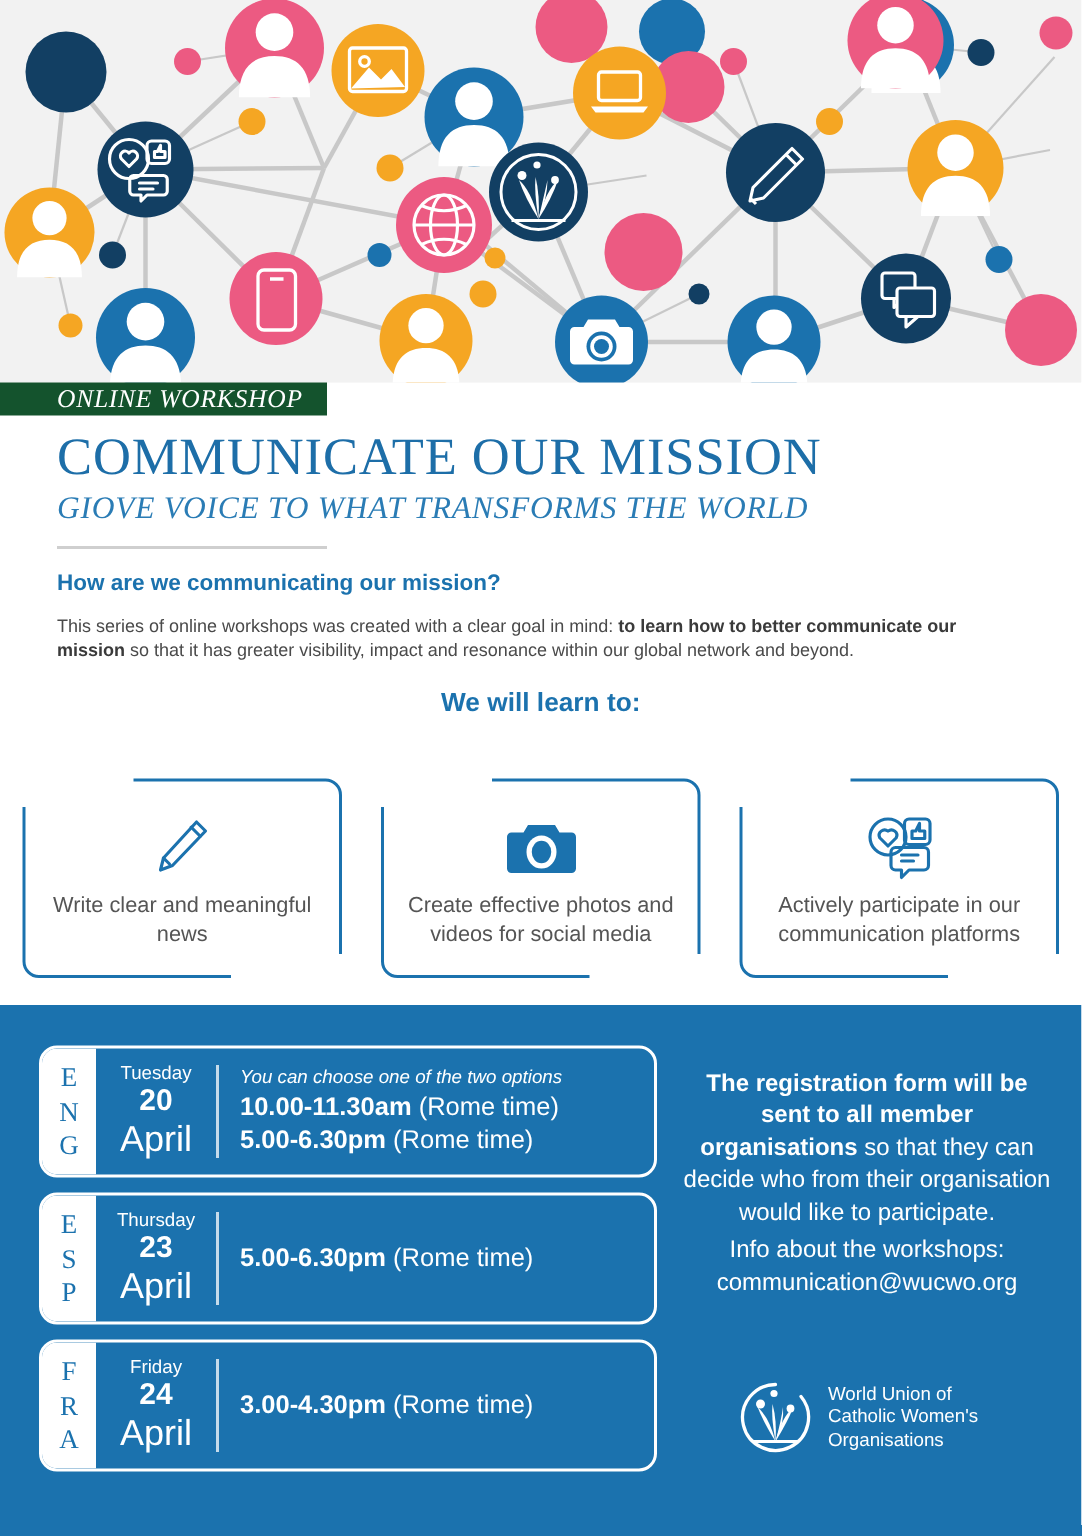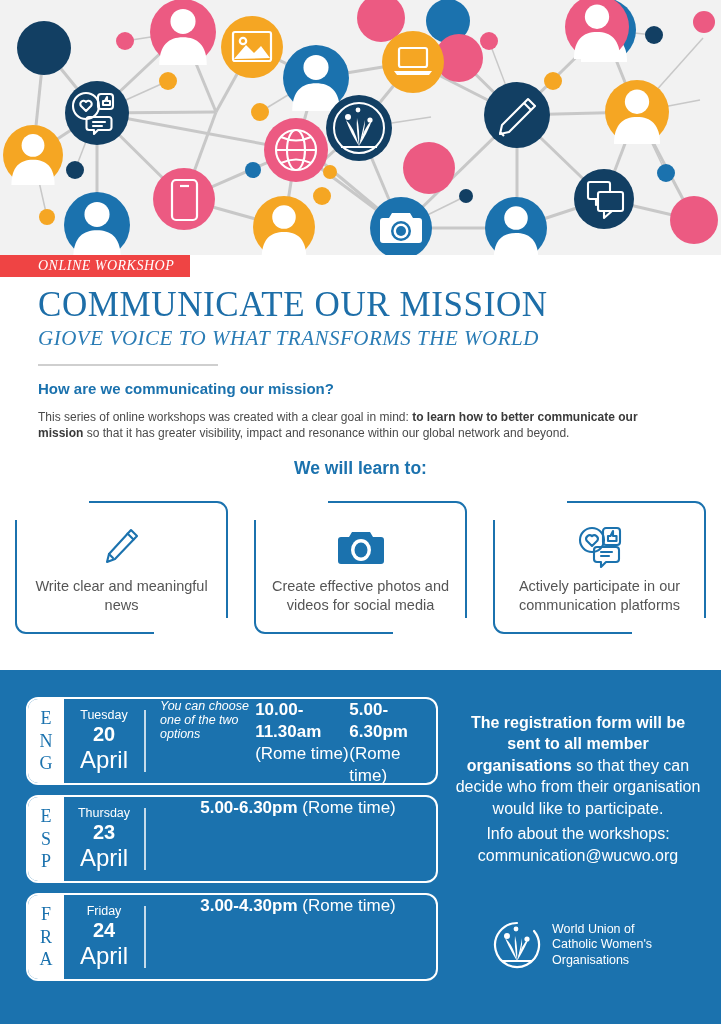--- a/index.html
+++ b/index.html
@@ -22,25 +22,25 @@
     background: #f2f2f2;
     overflow: hidden;
   }
   .hero svg { display: block; width: 721px; height: 255px; }
 
   
   .tag {
     position: absolute; left: 0; top: 255px;
     height: 32px;
     padding: 0 16px 0 38px;
-    background: #ef4444;
+    background: #14532d;
     color: #ffffff;
     font-family: "Liberation Serif", serif;
     font-style: italic;
-    font-size: 14px;
+    font-size: 17px;
     letter-spacing: .5px;
     line-height: 22px;
     white-space: nowrap;
   }
 
   
   .content {
     position: absolute; left: 0; top: 277px;
     width: 721px; height: 393px;
     background: #ffffff;
@@ -86,21 +86,21 @@
   .learn-head {
     margin-top: 16px;
     text-align: center;
     font-size: 17.5px;
     font-weight: bold;
     color: #1b72ae;
   }
 
   
   .cards {
-    position: absolute; left: 14px; top: 500px;
+    position: absolute; left: 14px; top: 518px;
     width: 693px; height: 135px;
     display: flex;
     gap: 24px;
   }
   .card {
     position: relative;
     flex: 1;
     height: 135px;
   }
   .card .bracket { position: absolute; inset: 0; }
@@ -170,21 +170,21 @@
     padding: 0 4px;
     border-right: 2px solid rgba(255,255,255,.75);
     margin: 11px 0;
   }
   .dow { font-size: 12.5px; line-height: 1.15; }
   .dnum { font-size: 20px; font-weight: bold; line-height: 1.2; }
   .dmon { font-size: 24px; font-weight: normal; line-height: 1.15; }
   .times {
     flex: 1;
     display: flex;
-    flex-direction: row;
+    flex-direction: column;
     justify-content: center;
     color: #ffffff;
     padding-left: 14px;
   }
   .times.centered { justify-content: center; }
   .opt-note {
     font-size: 12.5px;
     font-style: italic;
     margin-bottom: 2px;
   }

